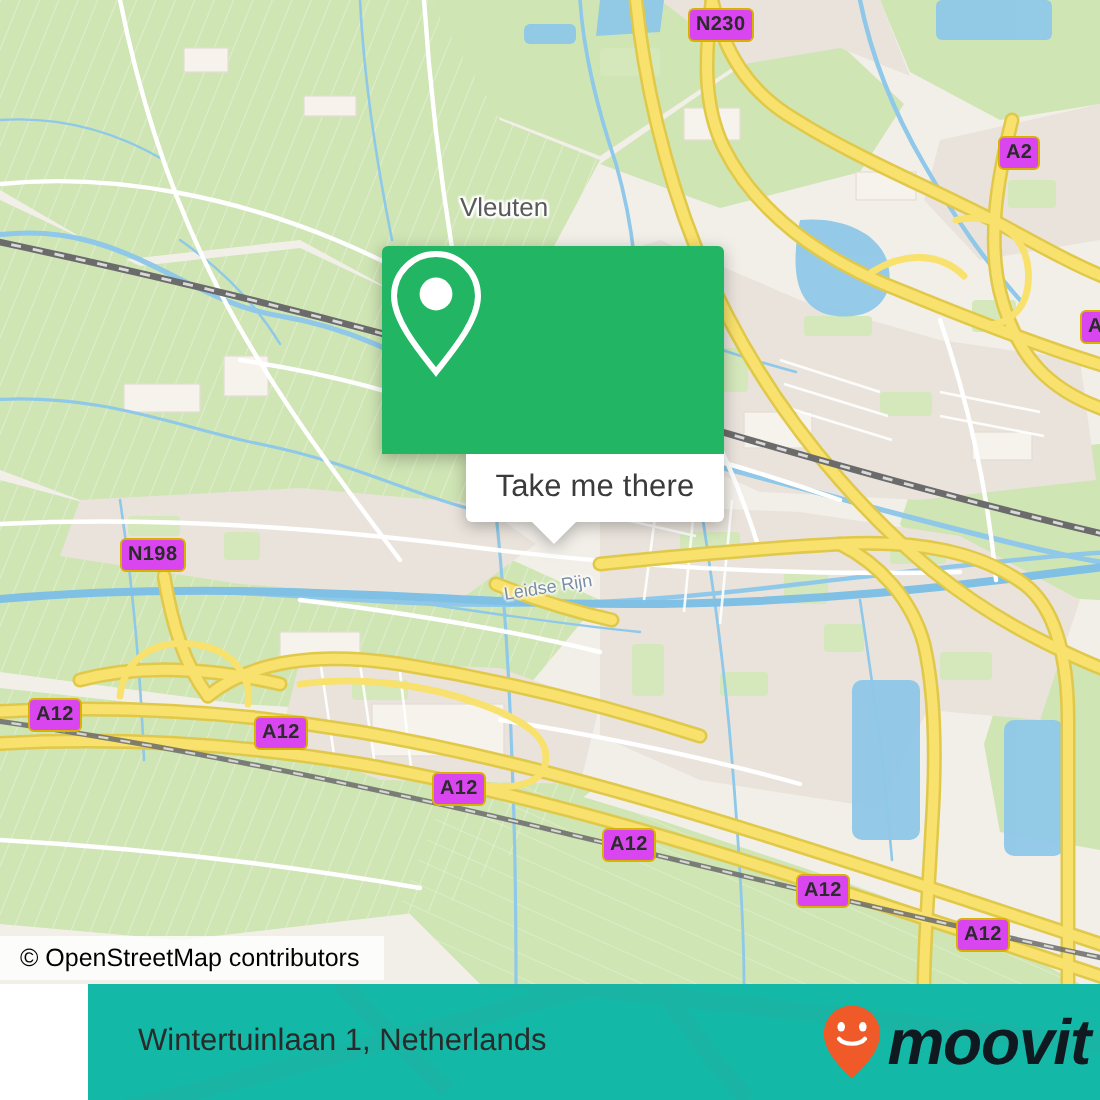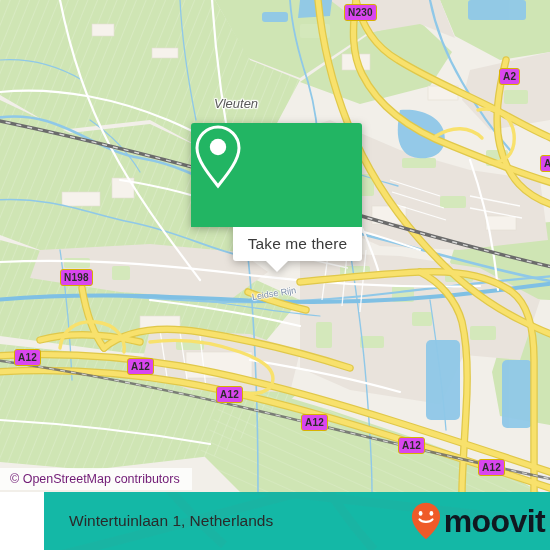--- a/index.html
+++ b/index.html
@@ -75,37 +75,37 @@
     border-left:11px solid transparent;
     border-right:11px solid transparent;
     border-top:11px solid #ffffff;
   }
 
   
   .attribution{
     position:absolute;left:0;top:468px;
     background:rgba(255,255,255,0.78);
     padding:4px 12px 4px 10px;
-    font-size:12.5px;color:#701a75;
+    font-size:12.5px;color:#000000;
     white-space:nowrap;
   }
 
   
   .footer{
     position:absolute;left:0;top:492px;width:522px;height:58px;
     background:#14b8a6;overflow:hidden;margin-left:44px;
   }
   .footer .wm{position:absolute;left:0;top:-492px;opacity:0.055;}
   .footer-addr{
     position:absolute;left:25px;top:50%;transform:translateY(-50%);
     font-size:15.5px;color:#2a2a2a;white-space:nowrap;
   }
   .brand{
     position:absolute;right:21px;top:50%;transform:translateY(-50%);
-    display:flex;align-items:center;gap:3px;
+    display:flex;align-items:center;gap:3px;font-style:italic;
   }
   .brand-word{
     font-size:32px;font-weight:bold;color:#101820;
     letter-spacing:-0.6px;line-height:32px;
   }
 </style>
 </head>
 <body>
 
 <div id="app">
@@ -280,21 +280,21 @@
       <g>
         <path d="M-5,120 C80,138 180,162 280,192 C380,222 470,248 556,268" stroke="#6b6b6b" stroke-width="3.4" fill="none"></path>
         <path d="M-5,120 C80,138 180,162 280,192 C380,222 470,248 556,268" stroke="#ffffff" stroke-width="1.4" fill="none" stroke-dasharray="5 6" opacity="0.75"></path>
       </g>
       <g>
         <path d="M-5,360 C80,372 180,392 280,416 C380,440 470,462 556,480" stroke="#6b6b6b" stroke-width="2.6" fill="none" opacity="0.85"></path>
         <path d="M-5,360 C80,372 180,392 280,416 C380,440 470,462 556,480" stroke="#ffffff" stroke-width="1.1" fill="none" stroke-dasharray="5 6" opacity="0.7"></path>
       </g>
     </svg>
 
-    <div class="place-label" style="left:214px;top:96px;font-style:italic;">Vleuten</div>
+    <div class="place-label" style="left:230px;top:96px;">Vleuten</div>
 
     <div class="water-label" style="left:252px;top:292px;transform:rotate(-9deg);transform-origin:left center;">Leidse Rijn</div>
 
     <div class="shield" style="left:344px;top:4px;">N230</div>
     <div class="shield" style="left:499px;top:68px;">A2</div>
     <div class="shield" style="left:540px;top:155px;">A2</div>
     <div class="shield" style="left:60px;top:269px;">N198</div>
     <div class="shield" style="left:14px;top:349px;">A12</div>
     <div class="shield" style="left:127px;top:358px;">A12</div>
     <div class="shield" style="left:216px;top:386px;">A12</div>

